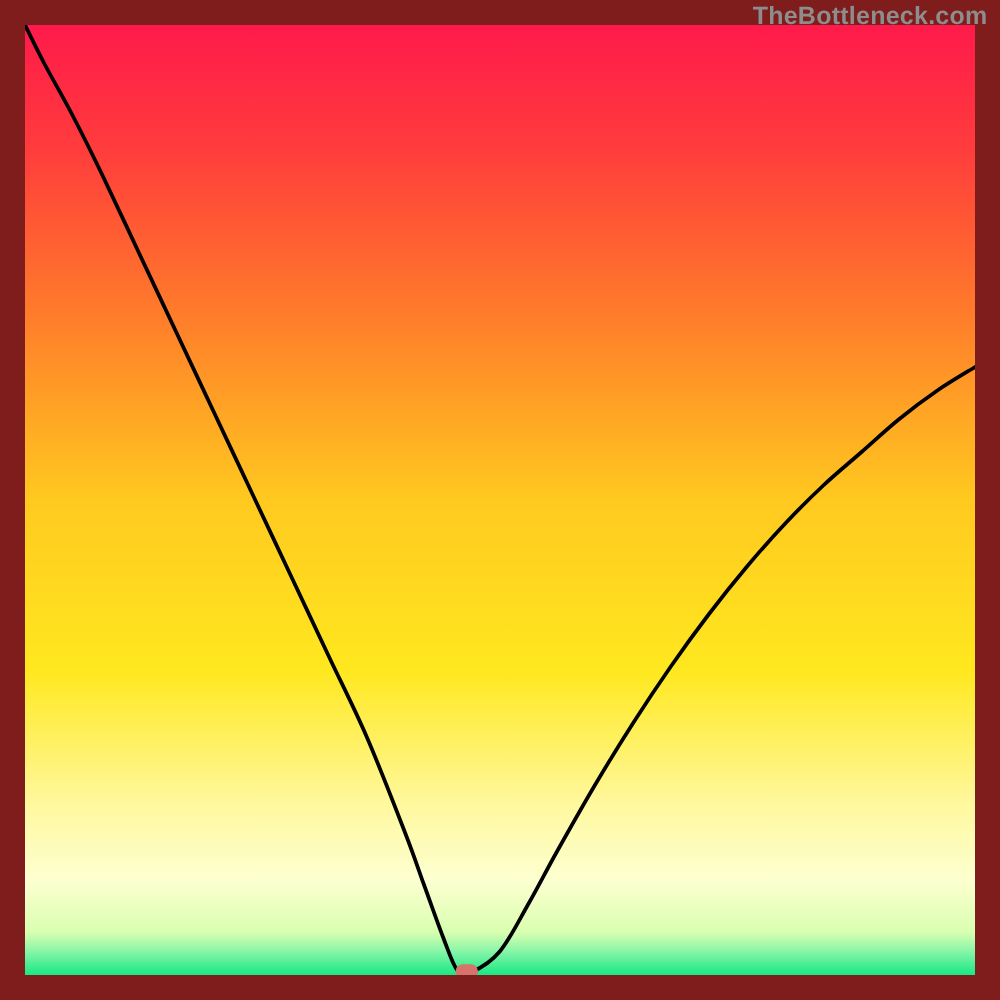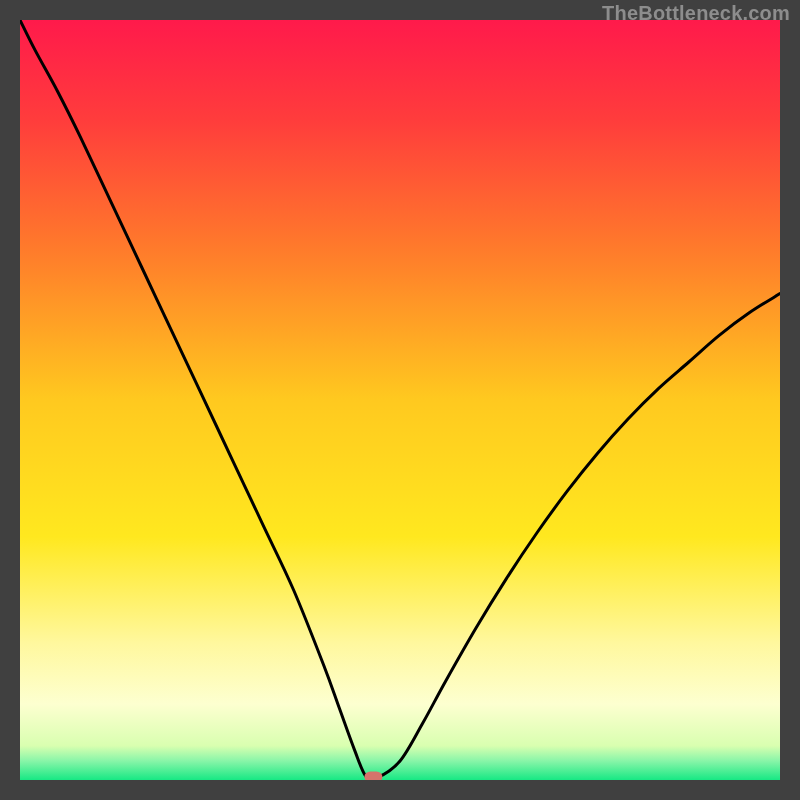--- a/index.html
+++ b/index.html
@@ -9,21 +9,21 @@
     height: 800px;
     background: #000;
     overflow: hidden;
   }
   .frame {
     position: absolute;
     left: 0;
     top: 0;
     width: 800px;
     height: 800px;
-    background: #404040;
+    background: #7f1d1d;
   }
   .plot {
     position: absolute;
     left: 20px;
     top: 20px;
     width: 760px;
     height: 760px;
   }
   .watermark {
     position: absolute;

